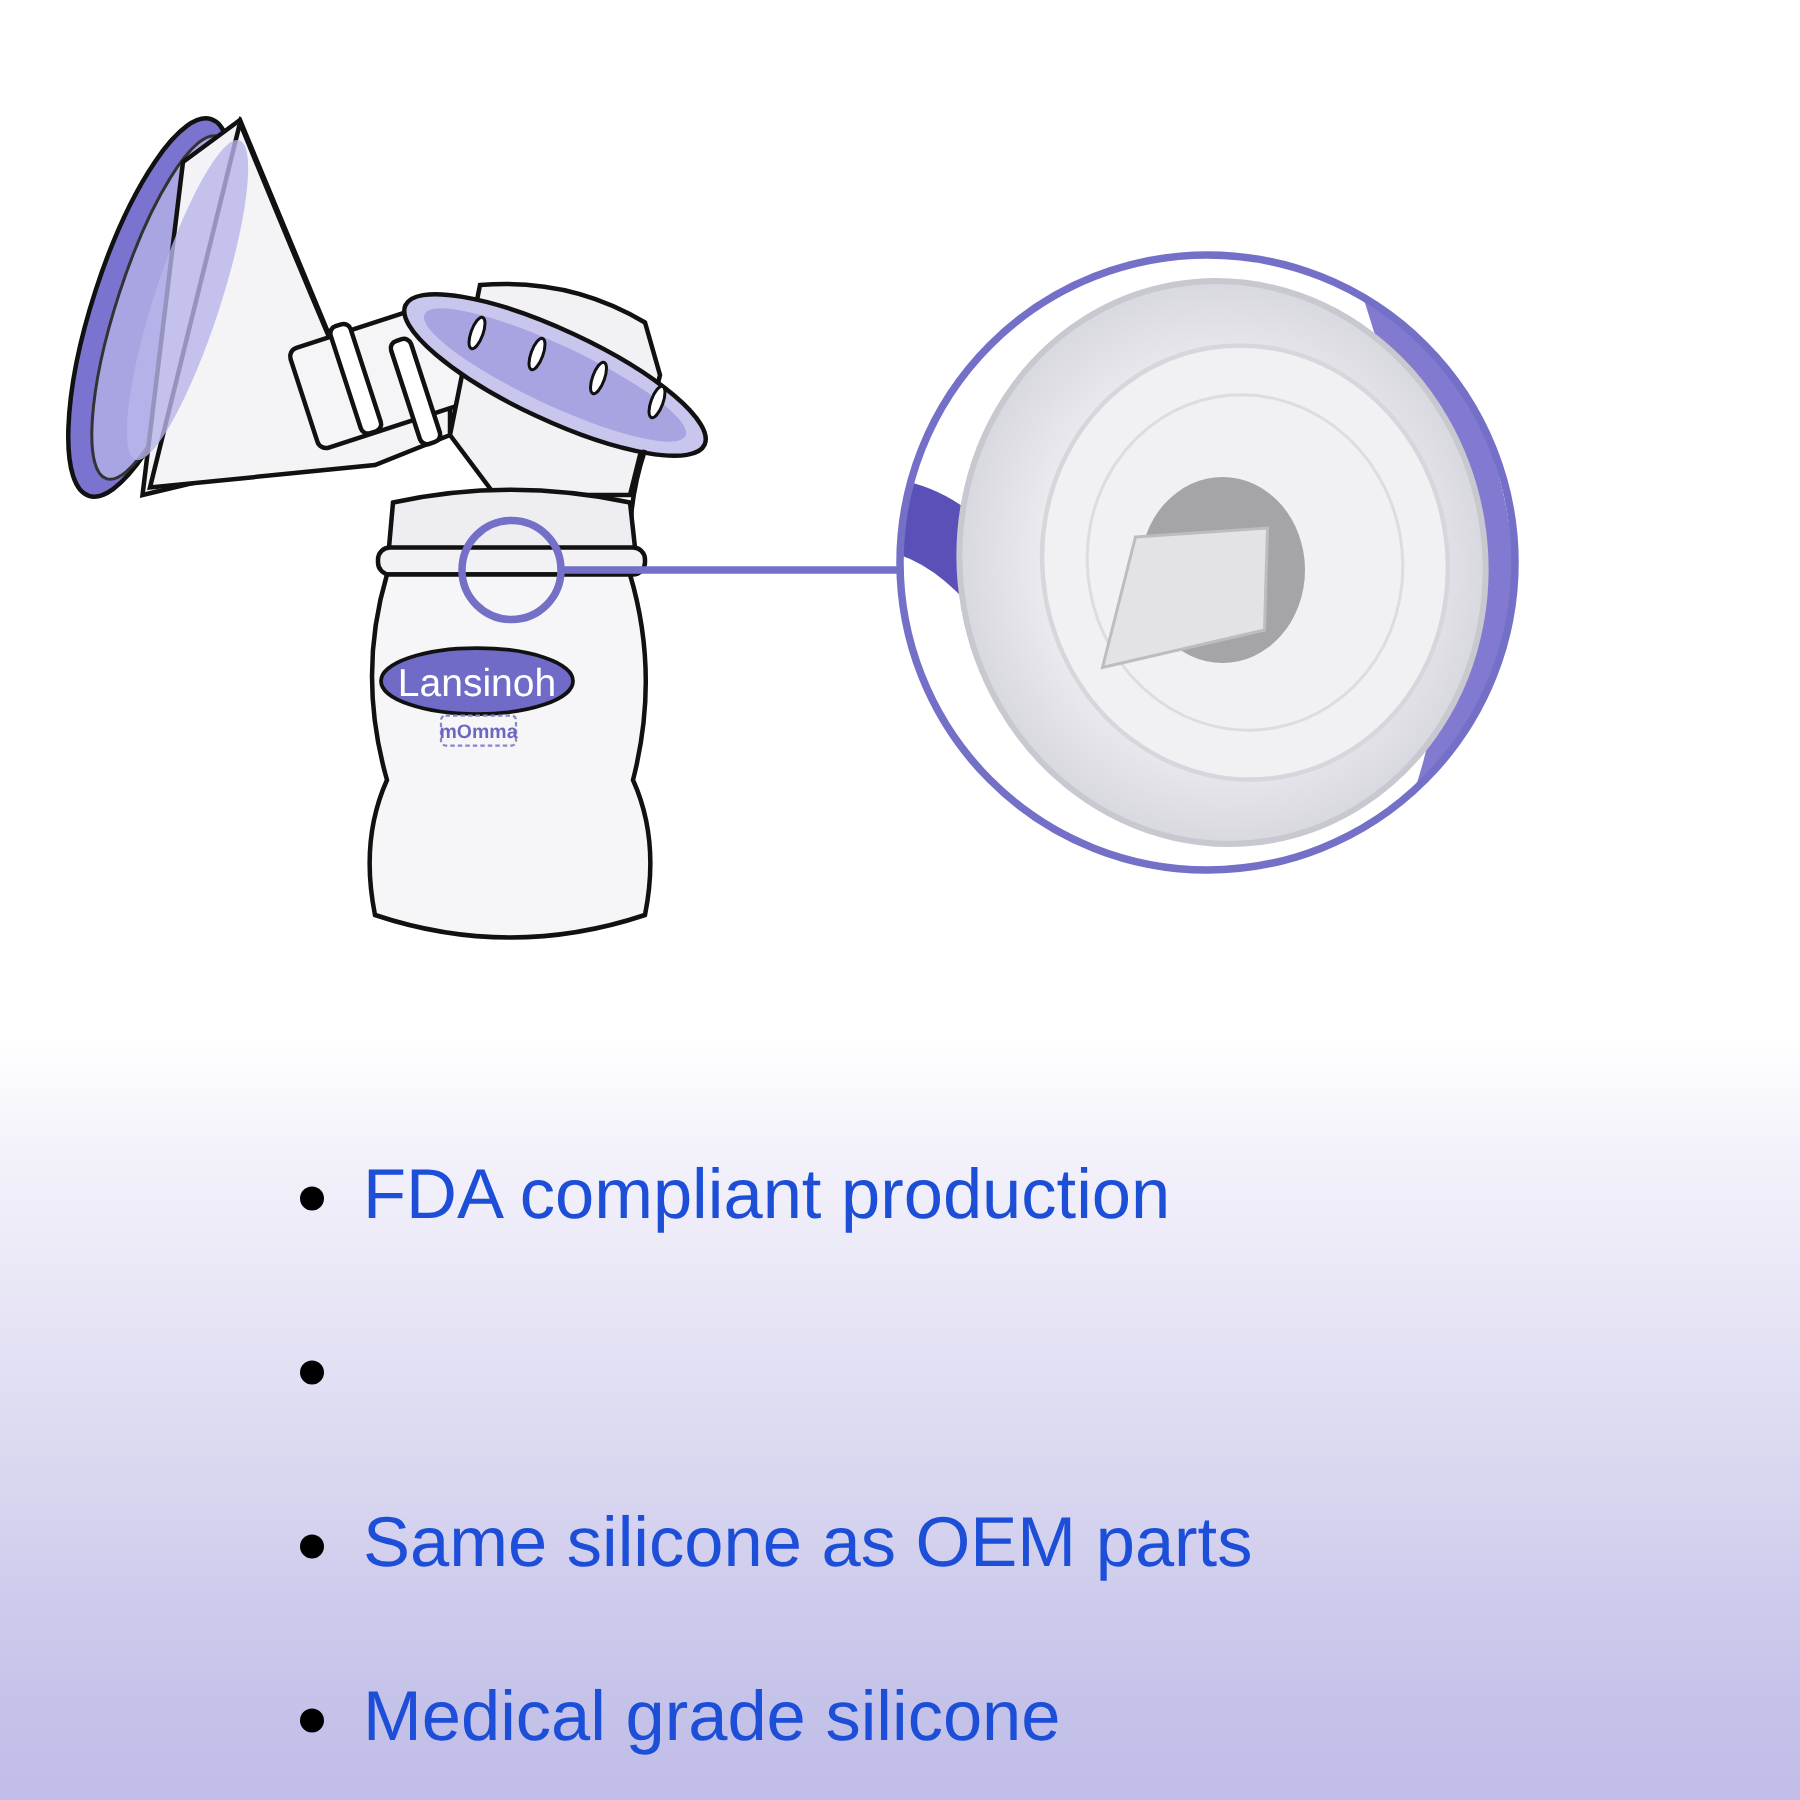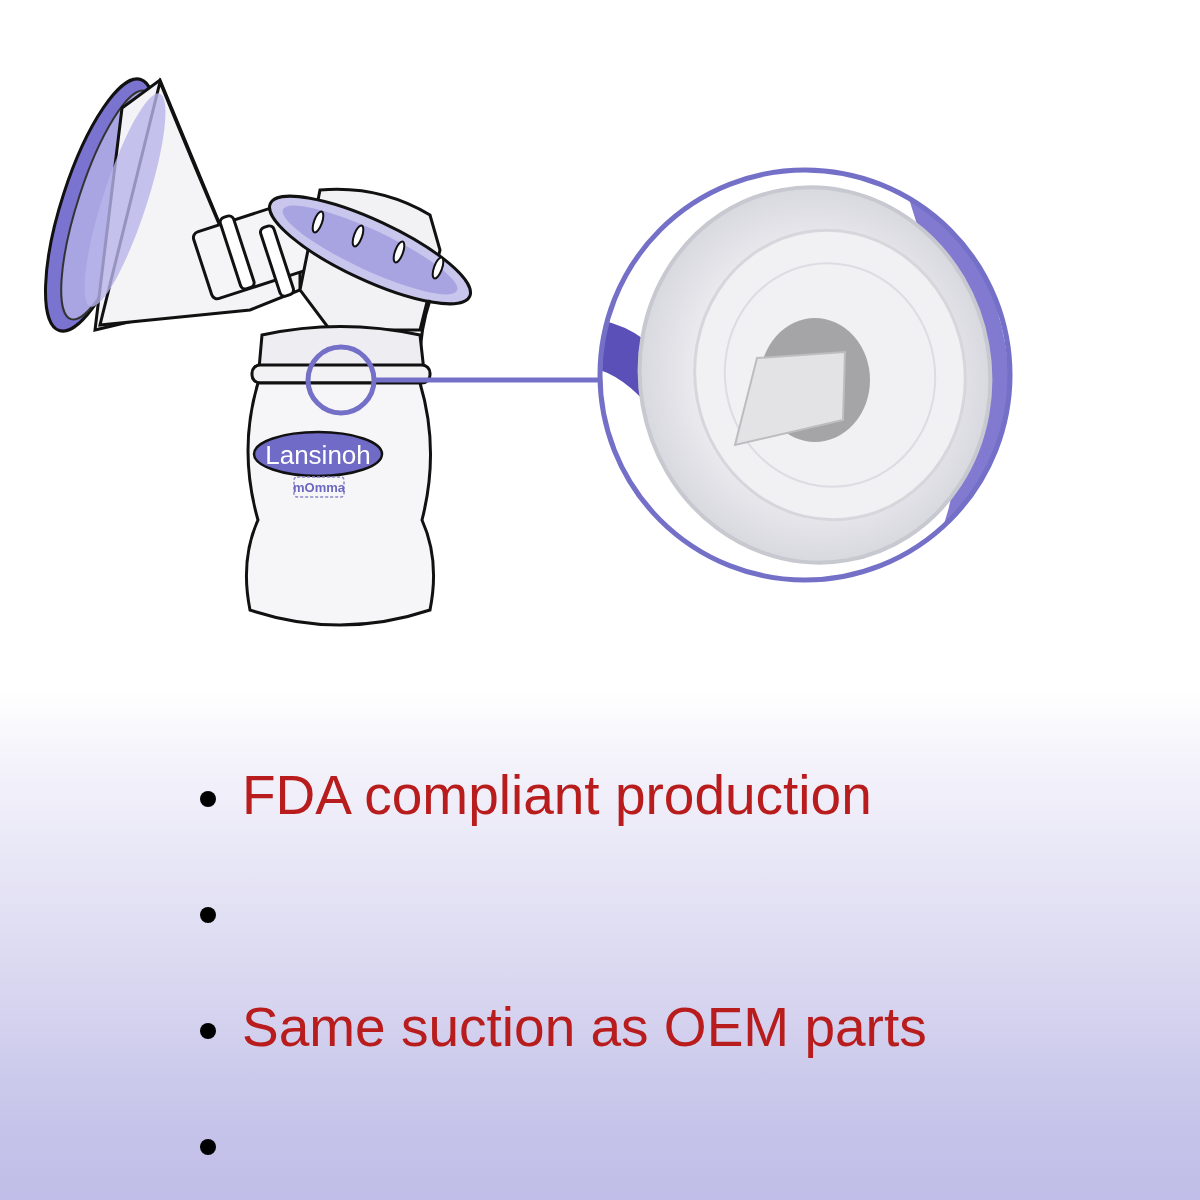--- a/index.html
+++ b/index.html
@@ -5,21 +5,21 @@
   html, body { margin:0; padding:0; }
   body {
     width:1200px; height:1200px; position:relative; overflow:hidden;
     background: linear-gradient(to bottom, #ffffff 0px, #ffffff 690px, #f4f3fb 760px, #dcdaf1 960px, #c5c3e9 1130px, #c0bee8 1200px);
     font-family: "Liberation Sans", sans-serif;
   }
   .illustration { position:absolute; left:0; top:0; width:1200px; height:680px; }
   .features { position:absolute; left:200px; top:755px; width:900px; }
   .feature {
     position:absolute; left:0; height:80px; display:flex; align-items:center;
-    font-size:55px; color:#b91c1c; white-space:nowrap; letter-spacing:0px;text-align:right;
+    font-size:47px; color:#1d4ed8; white-space:nowrap; letter-spacing:0px;text-align:right;
   }
   .bullet { width:16px; height:16px; border-radius:50%; background:#000; margin-right:26px; margin-top:8px; flex:0 0 auto; }
   .f1 { top:0px; } .f2 { top:116px; } .f3 { top:232px; } .f4 { top:348px; }
 </style>
 </head>
 <body>
 
 <svg class="illustration" viewBox="0 0 1200 680" xmlns="http://www.w3.org/2000/svg">
 
   <g>
@@ -86,18 +86,19 @@
 <div class="features">
   <div class="feature f1">
     <span class="bullet"></span>
     <span>FDA compliant production</span>
   </div>
   <div class="feature f2">
     <span class="bullet"></span>
   </div>
   <div class="feature f3">
     <span class="bullet"></span>
-    <span>Same suction as OEM parts</span>
+    <span>Same silicone as OEM parts</span>
   </div>
   <div class="feature f4">
     <span class="bullet"></span>
+    <span>Medical grade silicone</span>
   </div>
 </div>
 
 </body></html>

